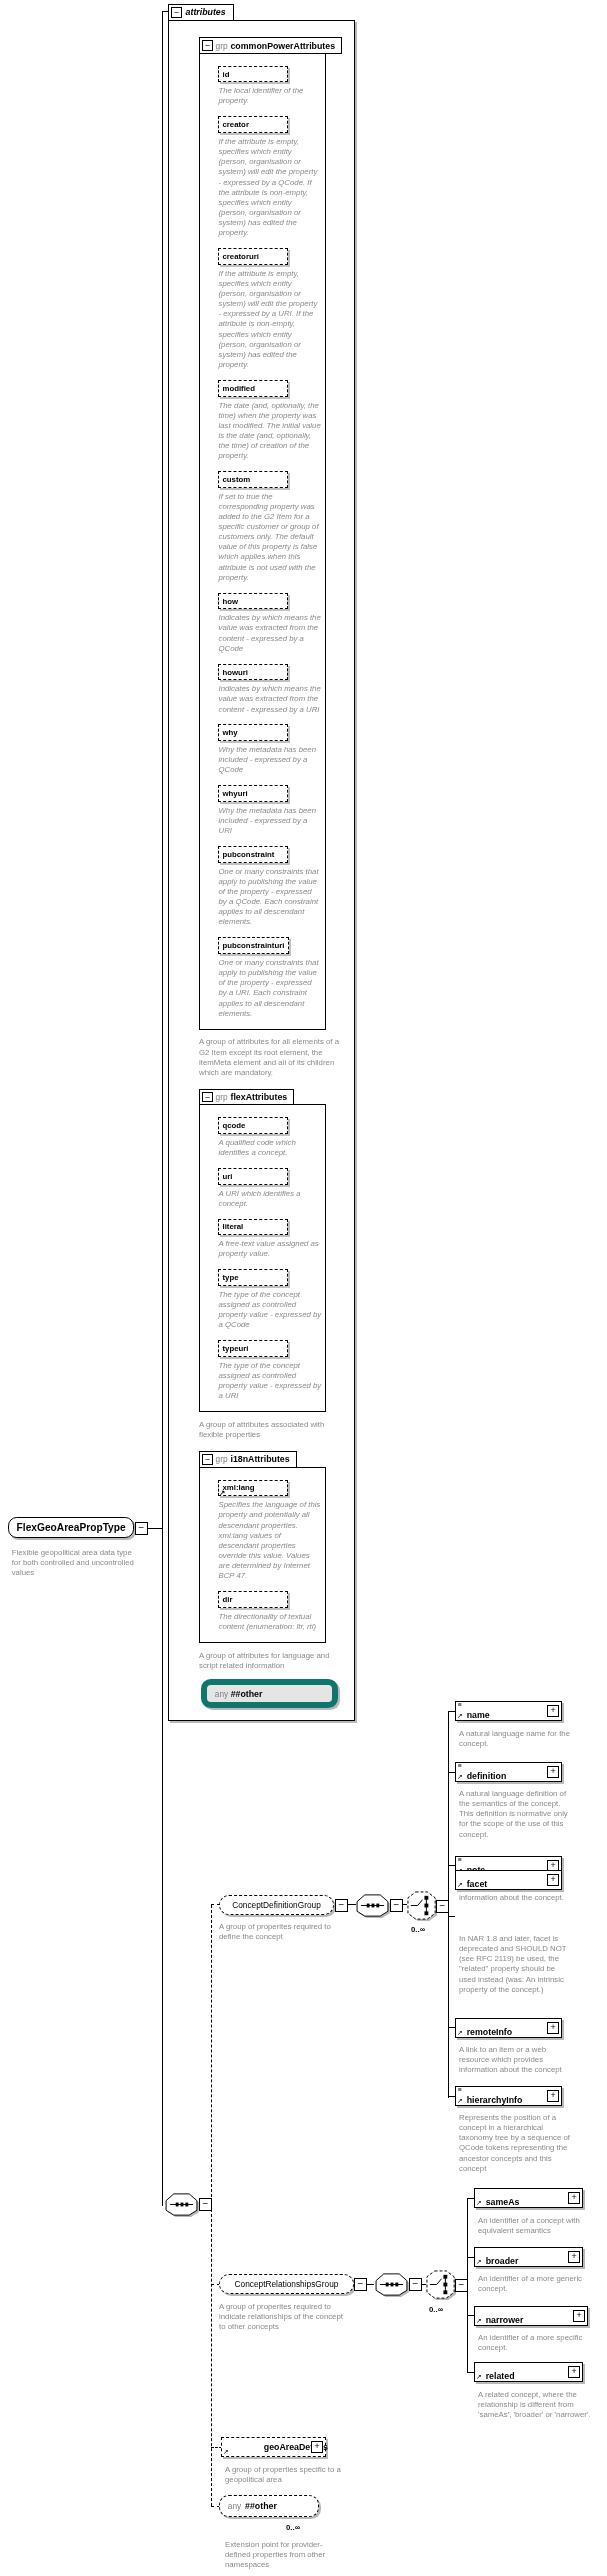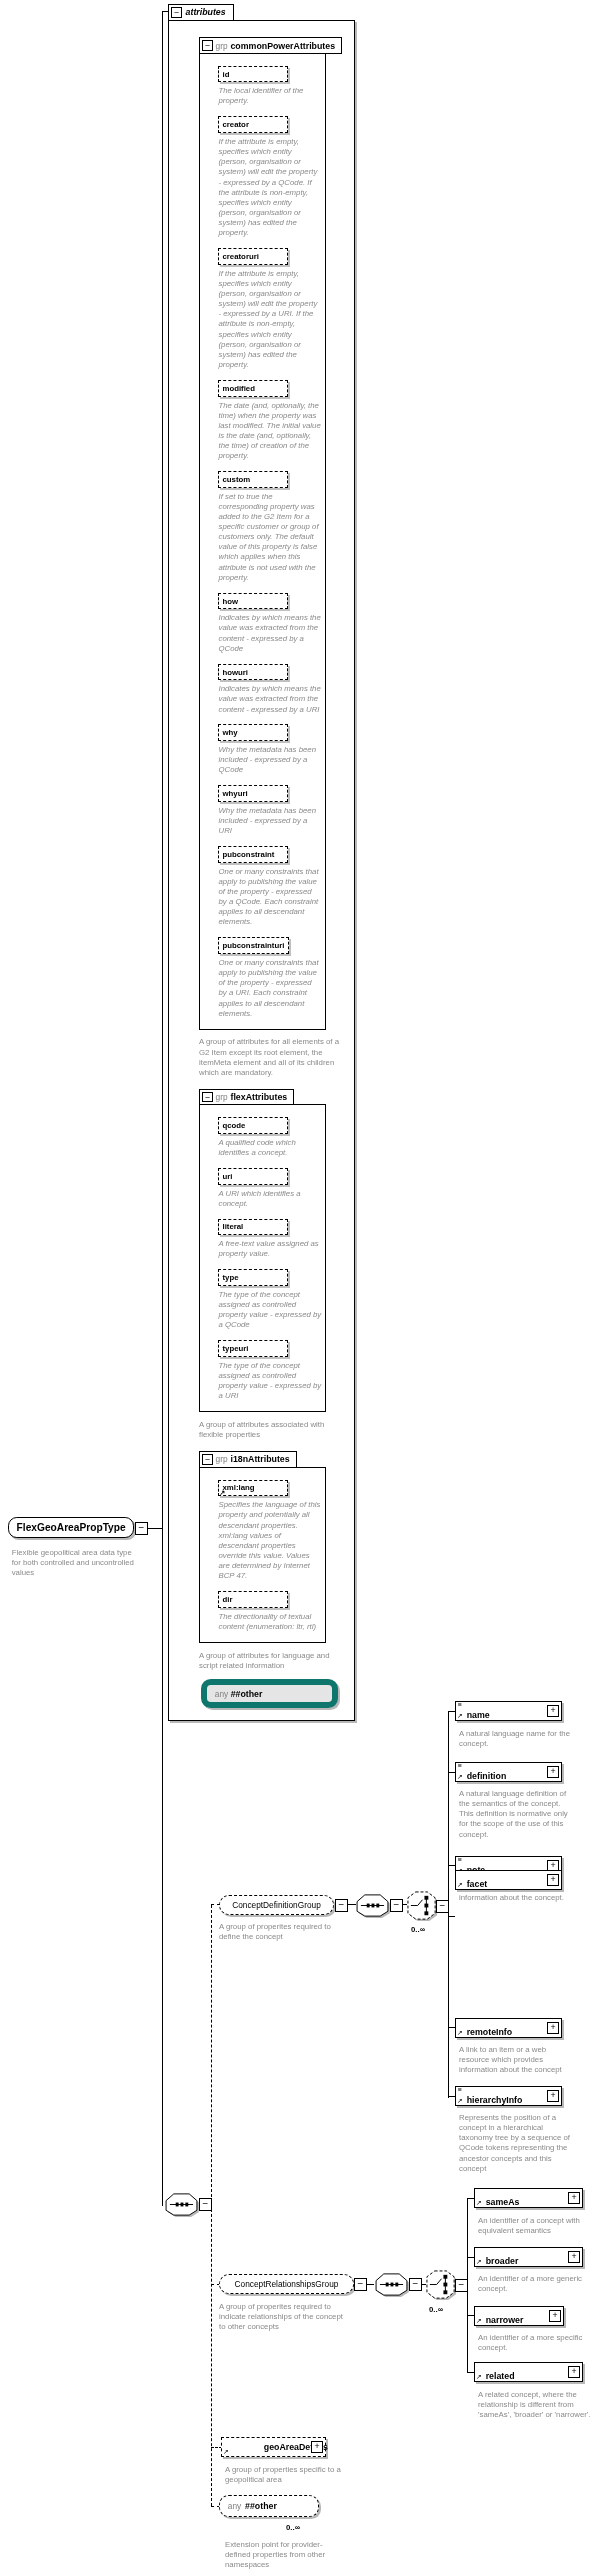--- a/index.html
+++ b/index.html
@@ -252,20 +252,21 @@
     <span class="nm">note</span>
     <span class="tg">+</span>
   </div>
   <div class="eldesc" style="left:459px;top:1883px;width:111px">Additional natural language information about the concept.</div>
 
   <div class="el" style="left:455px;top:1870px;width:107px">
     <span class="ic-ar">↗</span>
     <span class="nm">facet</span>
     <span class="tg">+</span>
   </div>
+  <div class="eldesc" style="left:459px;top:1934px;width:111px">In NAR 1.8 and later, facet is deprecated and SHOULD NOT (see RFC 2119) be used, the "related" property should be used instead (was: An intrinsic property of the concept.)</div>
 
   <div class="el" style="left:455px;top:2018px;width:107px">
     <span class="ic-ar">↗</span>
     <span class="nm">remoteInfo</span>
     <span class="tg">+</span>
   </div>
   <div class="eldesc" style="left:459px;top:2045px;width:111px">A link to an item or a web resource which provides information about the concept</div>
 
   <div class="el" style="left:455px;top:2086px;width:107px">
     <span class="ic-doc">≡</span>
@@ -315,21 +316,21 @@
   </div>
   <div class="eldesc" style="left:478px;top:2216px;width:117px">An identifier of a concept with equivalent semantics</div>
 
   <div class="el" style="left:474px;top:2247px;width:109px">
     <span class="ic-ar">↗</span>
     <span class="nm">broader</span>
     <span class="tg">+</span>
   </div>
   <div class="eldesc" style="left:478px;top:2274px;width:117px">An identifier of a more generic concept.</div>
 
-  <div class="el" style="left:474px;top:2306px;width:90px">
+  <div class="el" style="left:474px;top:2306px;width:114px">
     <span class="ic-ar">↗</span>
     <span class="nm">narrower</span>
     <span class="tg">+</span>
   </div>
   <div class="eldesc" style="left:478px;top:2333px;width:117px">An identifier of a more specific concept.</div>
 
   <div class="el" style="left:474px;top:2362px;width:109px">
     <span class="ic-ar">↗</span>
     <span class="nm">related</span>
     <span class="tg">+</span>

